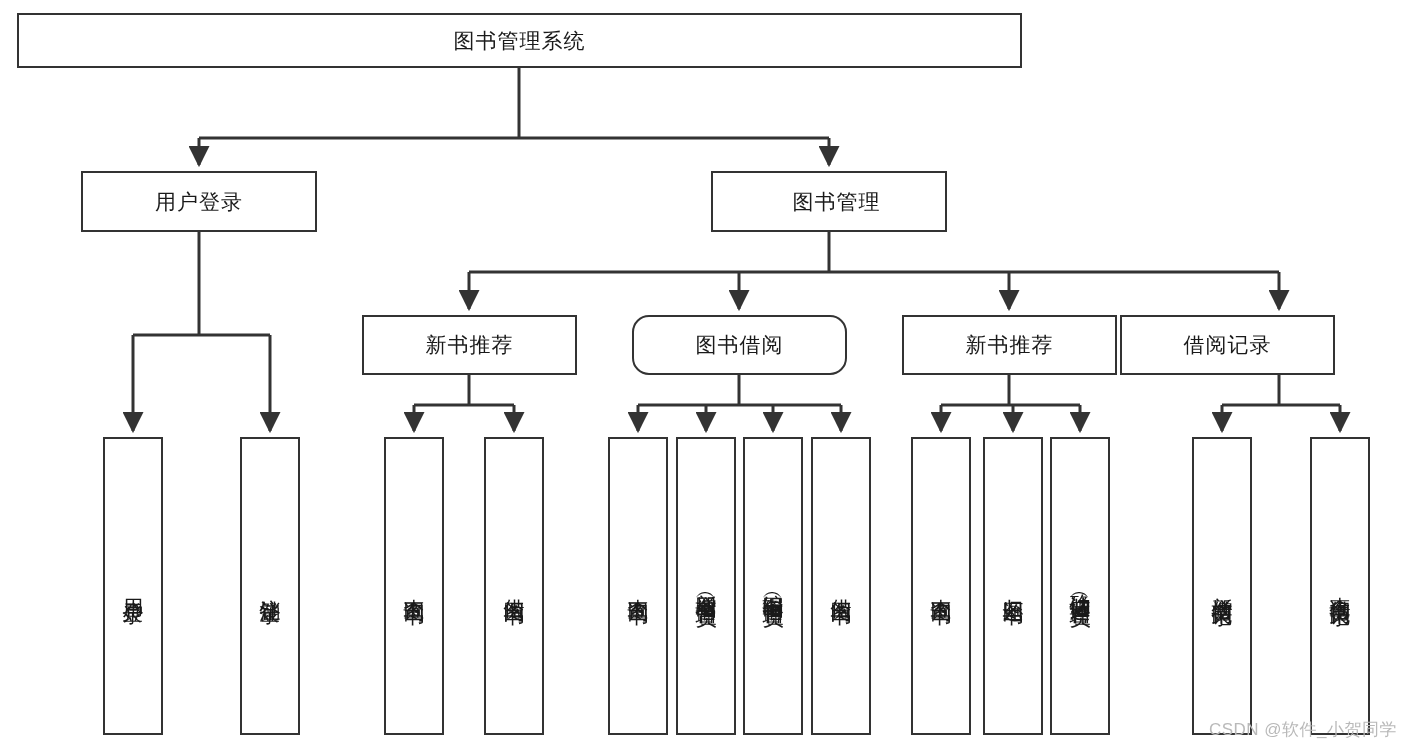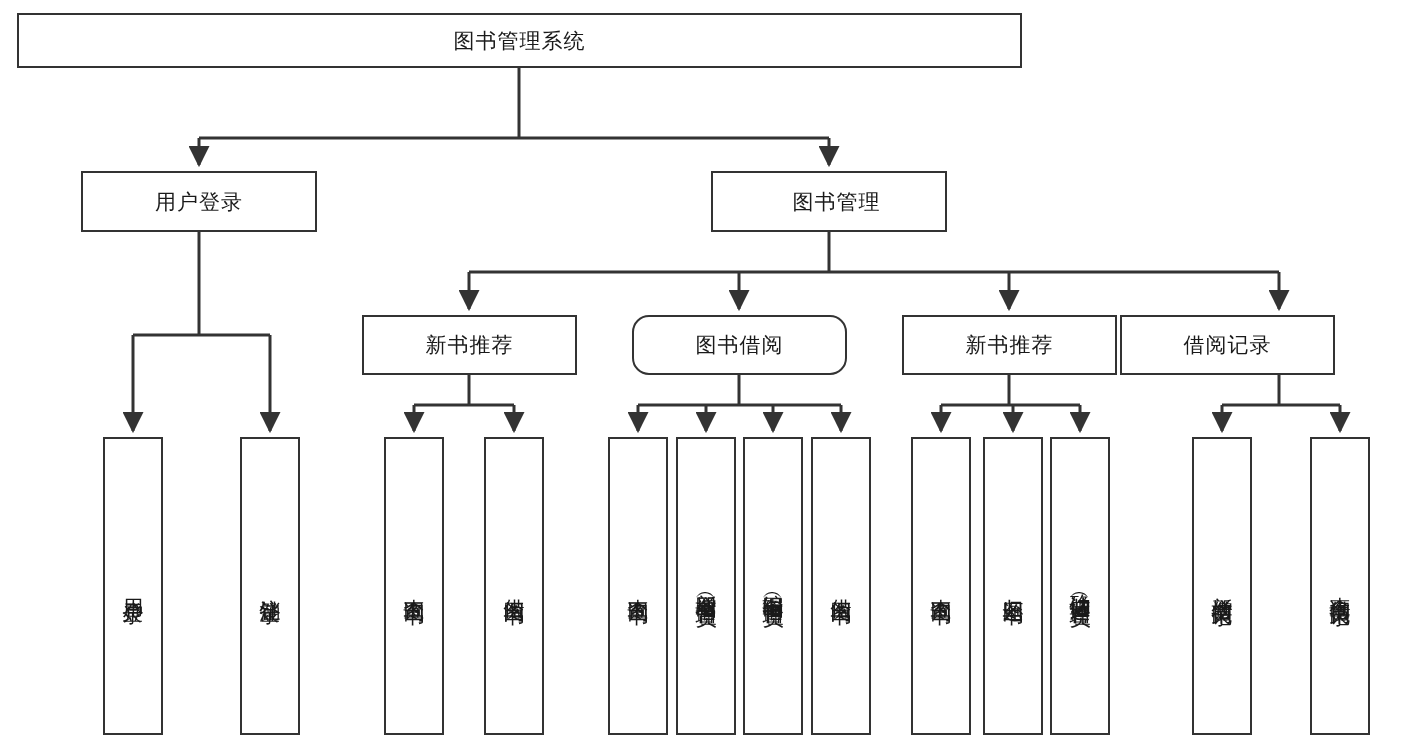--- a/index.html
+++ b/index.html
@@ -175,14 +175,15 @@
   <div class="node vert" style="left:1050px; top:437px; width:60px; height:298px;">
     <span class="vtext">确认归还（管理员）</span>
   </div>
   <div class="node vert" style="left:1192px; top:437px; width:60px; height:298px;">
     <span class="vtext">新增借阅记录</span>
   </div>
   <div class="node vert" style="left:1310px; top:437px; width:60px; height:298px;">
     <span class="vtext">查询借阅记录</span>
   </div>
 
+  <div class="watermark">CSDN @软件_小贺同学</div>
 
 </div>
 
 </body></html>

